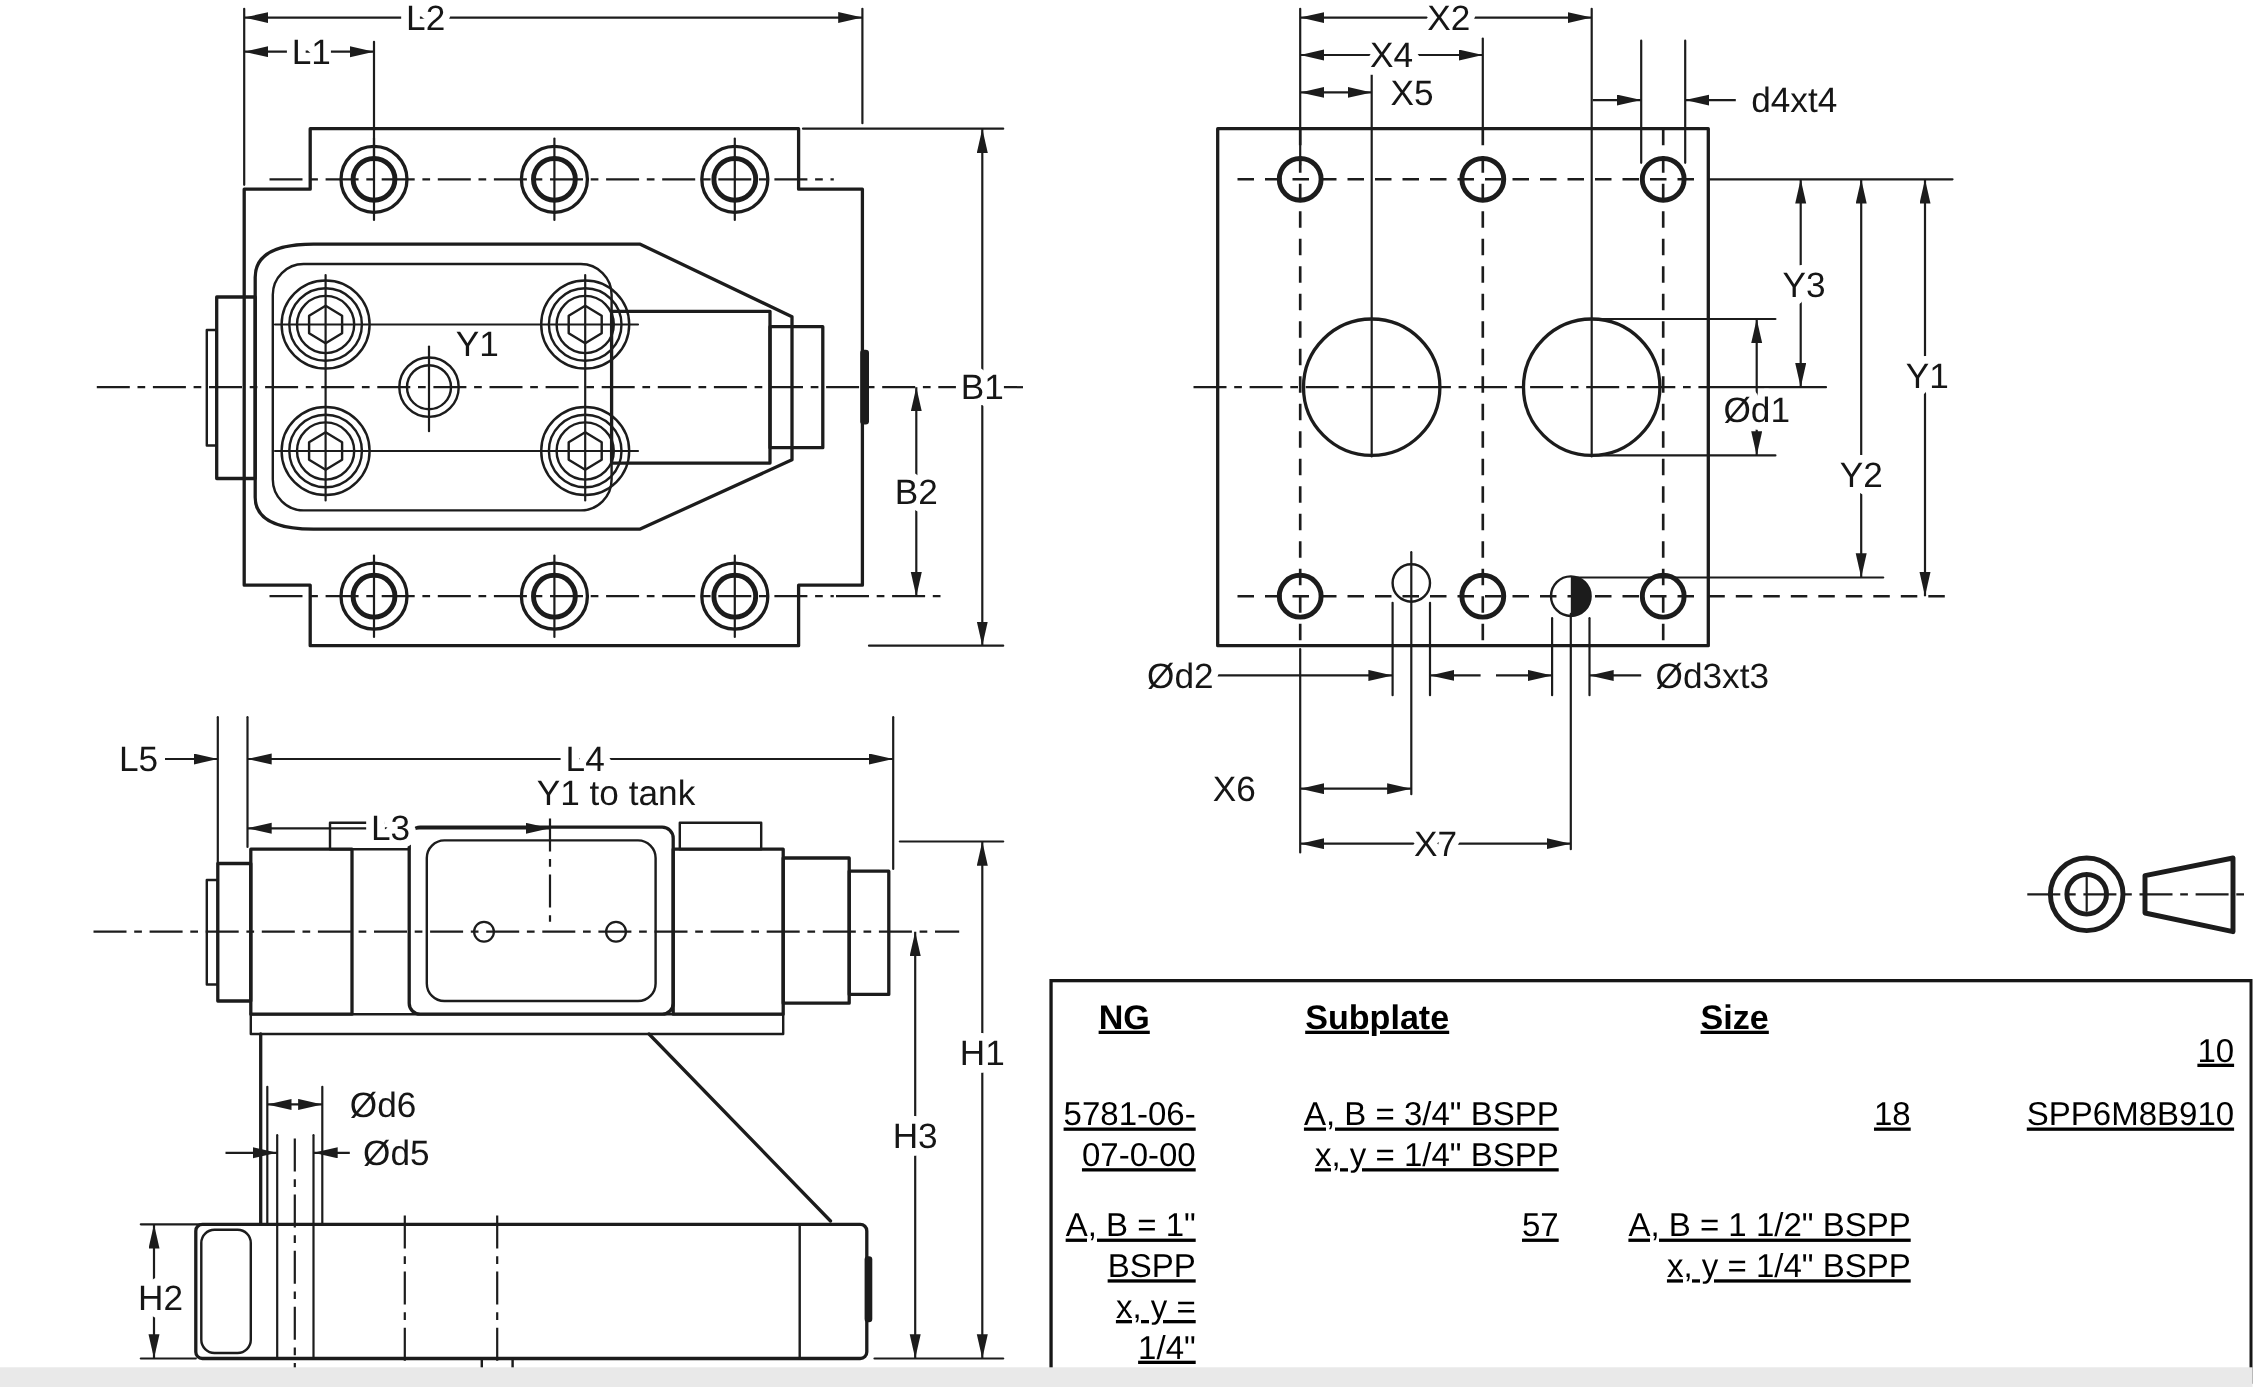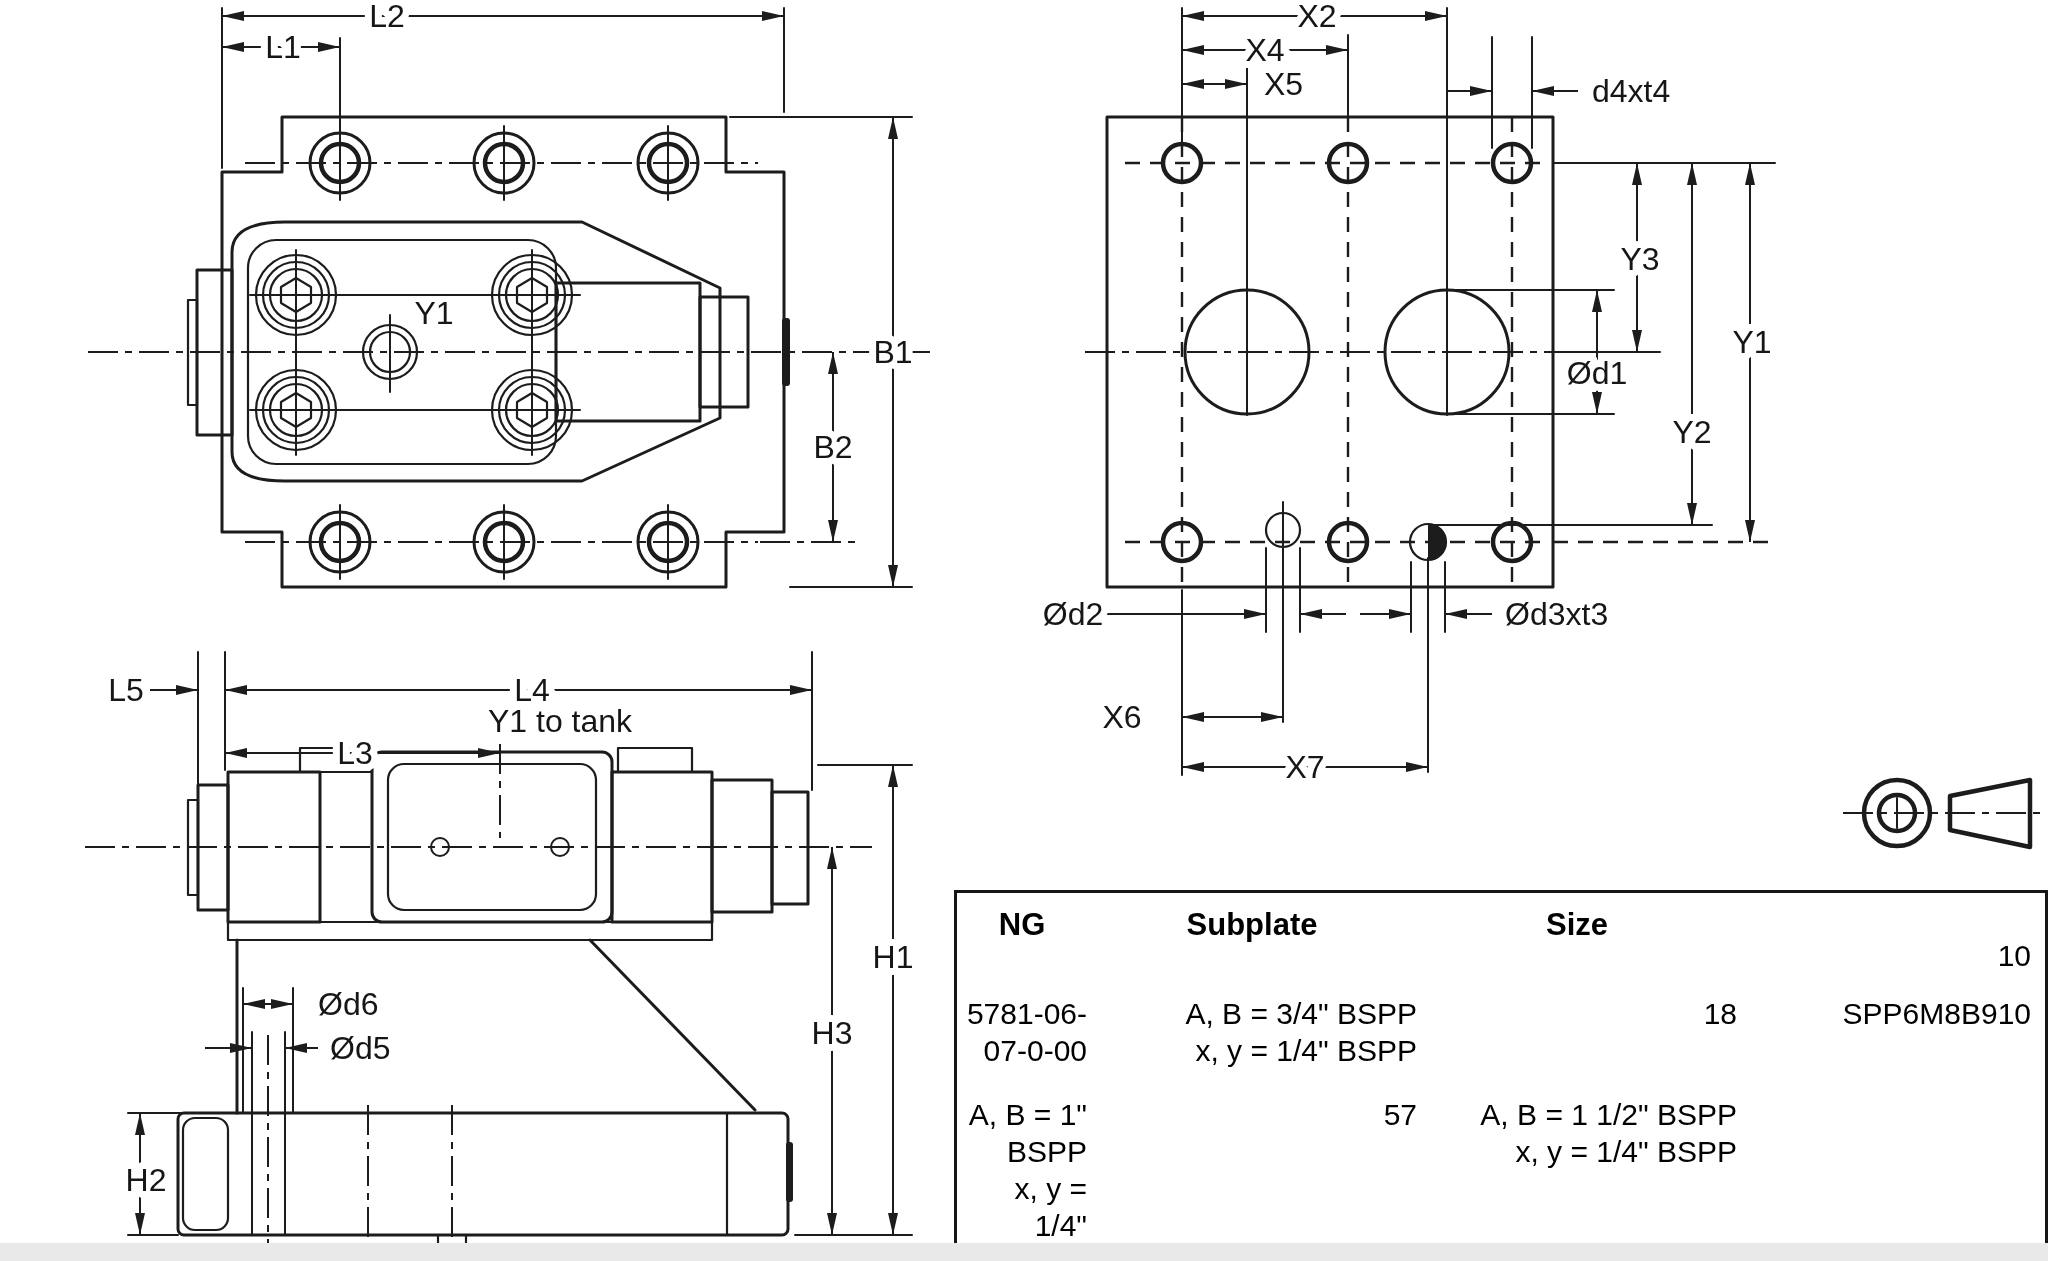--- a/index.html
+++ b/index.html
@@ -15,21 +15,21 @@
   .dash{fill:none;stroke:#1c1c1c;stroke-width:2.4;stroke-dasharray:15 10;}
   .dim{fill:none;stroke:#1c1c1c;stroke-width:2;}
   .blk{fill:#1c1c1c;stroke:none;}
   text{fill:#161616;font-size:32px;font-family:"Liberation Sans",sans-serif;}
   .halo{paint-order:stroke fill;stroke:#ffffff;stroke-width:14;stroke-linejoin:round;}
   .mid{text-anchor:middle;}
   
   #spec-table{position:absolute;left:954px;top:890px;width:1088px;height:362px;
     border:3px solid #161616;background:#fff;display:grid;
     grid-template-columns:130px 330px 320px 294px;
-    grid-template-rows:58px 101px 101px 96px;align-items:start;}
+    grid-template-rows:58px 101px 101px 96px;align-items:start;text-decoration:underline;}
   #spec-table .hd{font-weight:bold;font-size:31px;text-align:center;padding-top:14px;}
   #spec-table .cell{font-size:30px;text-align:right;padding-top:6px;line-height:37px;margin-top:38px;}
   .footer-strip{position:absolute;left:0;top:1243px;width:2048px;height:18px;background:#e9e9e9;}
 </style>
 </head>
 <body>
 
 <div id="stage">
 
 <svg id="drawing" width="2048" height="1261" viewBox="0 0 2048 1261">

